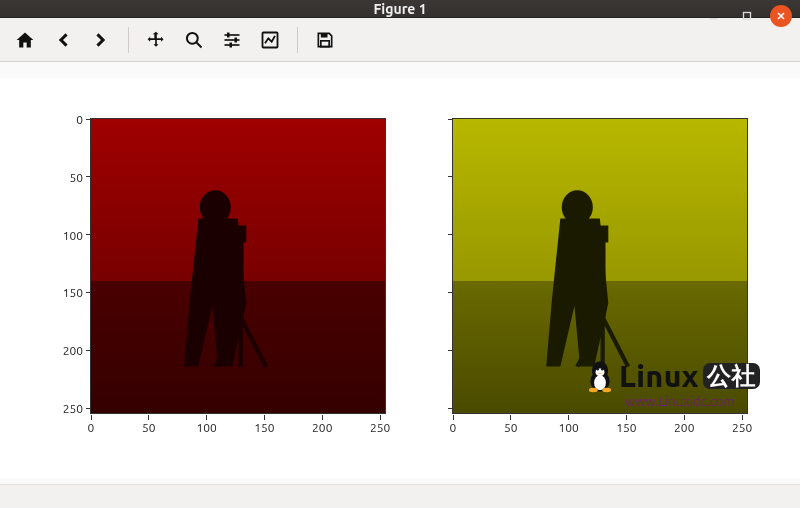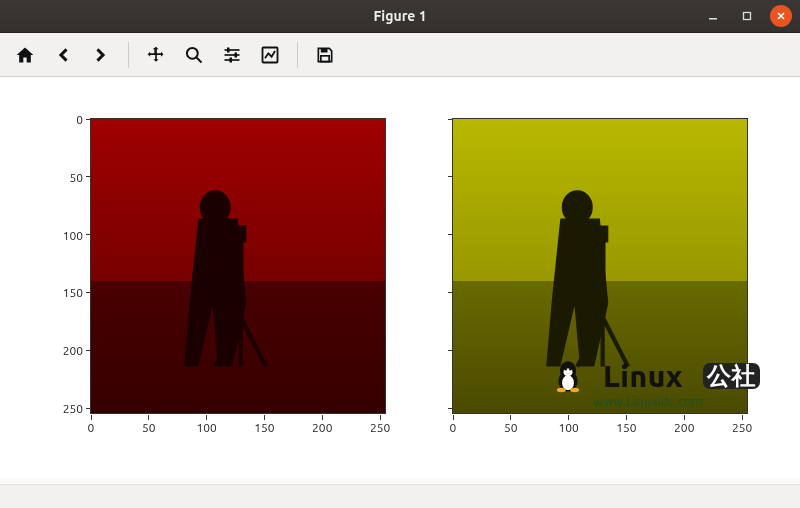--- a/index.html
+++ b/index.html
@@ -6,21 +6,21 @@
   html, body { margin: 0; padding: 0; }
   body {
     width: 800px;
     height: 508px;
     font-family: "Ubuntu", "DejaVu Sans", Arial, sans-serif;
     background: #fafafa;
     overflow: hidden;
     position: relative;
   }
   .titlebar {
-    height: 33px;
+    height: 18px;
     background: linear-gradient(#3a3735, #33302e);
     color: #eee;
     display: flex;
     align-items: center;
     justify-content: center;
     position: relative;
     border-bottom: 1px solid #222;
   }
   .titlebar .title {
     font-size: 14px;
@@ -141,32 +141,32 @@
     line-height: 1;
     pointer-events: none;
   }
   .watermark .line1 {
     font-size: 30px;
     font-weight: 800;
     color: #111;
     letter-spacing: 0.5px;
     display: flex;
     align-items: center;
-    gap: 20px;
+    gap: 4px;
   }
   .watermark .cn {
     background: #222;
     color: #fff;
     font-size: 24px;
     padding: 1px 4px;
     border-radius: 7px;
   }
   .watermark .line2 {
     font-size: 13px;
-    color: #14532d;
+    color: #701a75;
     margin-top: 2px;
     margin-left: 40px;
   }
   .penguin {
     width: 30px; height: 34px; position: relative;
   }
   .penguin svg { width:100%; height:100%; }
 </style>
 </head>
 <body>

